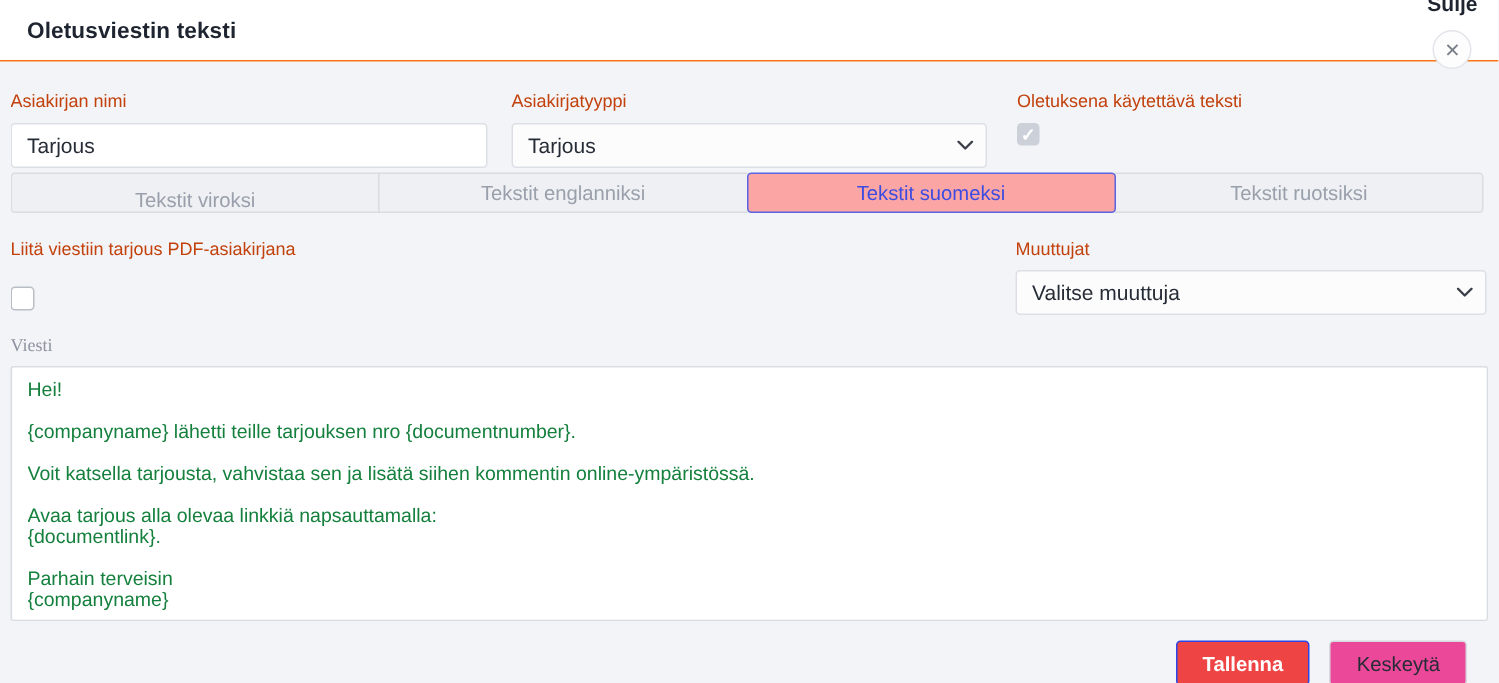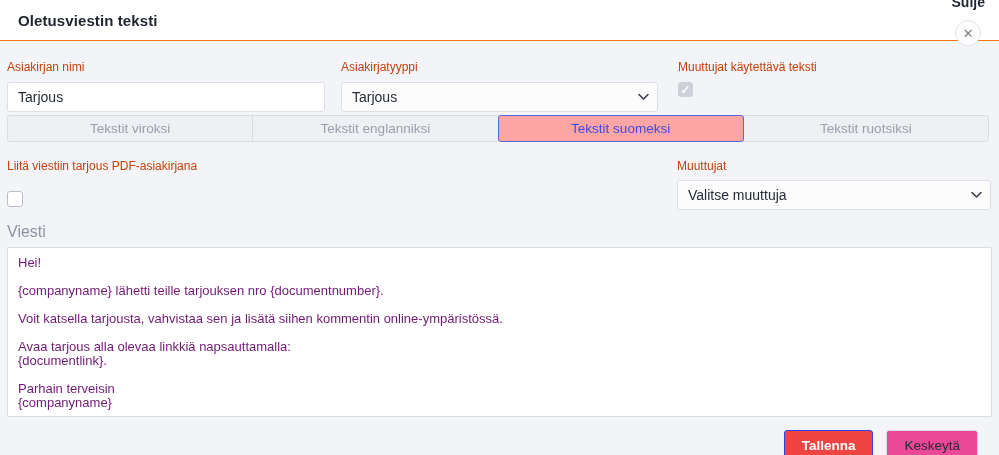--- a/index.html
+++ b/index.html
@@ -61,40 +61,40 @@
   .checkbox.disabled { cursor: default; }
   .cb-default { margin-top: 1px; width: 15px; height: 15px; }
   
   .tabs { display: flex; margin: 3px 3px 0 0; }
   .tab {
     flex: 1; height: 27px; background: #eef0f4;
     border: 1px solid #d9dce1; margin-left: -1px;
     display: flex; align-items: center; justify-content: center;
     font-size: 13.5px; color: #9aa0ab; cursor: pointer; position: relative;
   }
-  .tab:first-child { margin-left: 0; border-radius: 3px 0 0 3px; }
+  .tab:first-child { margin-left: 0; border-radius: 3px 0 0 3px; align-items: flex-end; }
   .tab:last-child { border-radius: 0 3px 3px 0; }
   .tab.active {
     background: #fca5a5; border: 1px solid #5a64e0; color: #3d4ce0;
     font-weight: 400; z-index: 1; border-radius: 3px;
   }
   
   .row2 { display: flex; margin-top: 17px; }
   .row2-left { flex: 1; }
   .row2-right { width: 314px; margin-right: 1px; }
   .row2-left .field-label { margin-bottom: 18px; }
   .row2-right .field-label { margin-bottom: 7px; }
   
   .message-block { margin-top: 13px; }
-  .message-label { font-size: 16px; color: #8d93a0; display: block; margin-bottom: 6px; }
+  .message-label { font-size: 12px; color: #8d93a0; display: block; margin-bottom: 6px; font-family: Liberation Serif, serif; }
   .message-area {
     display: block; width: 100%; height: 170px; resize: none;
     border: 1px solid #d9dce2; border-radius: 2px; background: #ffffff;
     font-family: "Liberation Sans", sans-serif; font-size: 13px; line-height: 14px;
-    color: #701a75; padding: 8px 10px; outline: none;
+    color: #15803d; padding: 8px 10px; outline: none;
   }
   
   .footer { display: flex; justify-content: flex-end; gap: 13px; padding: 13px 14px 0 0; }
   .btn {
     height: 30px; border-radius: 3px; font-family: "Liberation Sans", sans-serif;
     font-size: 13.5px; padding: 0 17px; cursor: pointer;
   }
   .btn-primary { background: #ef4444; border: 1px solid #2a46e6; color: #ffffff; font-weight: 600; }
   .btn-secondary { background: #ec4899; border: 1px solid #d6d9df; color: #262c36; font-weight: 400; }
 </style>
@@ -123,21 +123,21 @@
           <option>Tarjous</option>
         </select>
         <span class="chevron">
           <svg width="11" height="7" viewBox="0 0 11 7">
               <path d="M1 1l4.5 4.5L10 1" fill="none" stroke="#3a3f48" stroke-width="1.6" stroke-linecap="round" stroke-linejoin="round"></path>
             </svg>
         </span>
       </div>
     </div>
     <div class="f3">
-      <label class="field-label">Muuttujat käytettävä teksti</label>
+      <label class="field-label">Oletuksena käytettävä teksti</label>
       <div class="checkbox cb-default disabled checked"></div>
     </div>
   </div>
 
   <div class="tabs">
     <div class="tab">
         <span>Tekstit viroksi</span>
       </div>
     <div class="tab">
         <span>Tekstit englanniksi</span>

